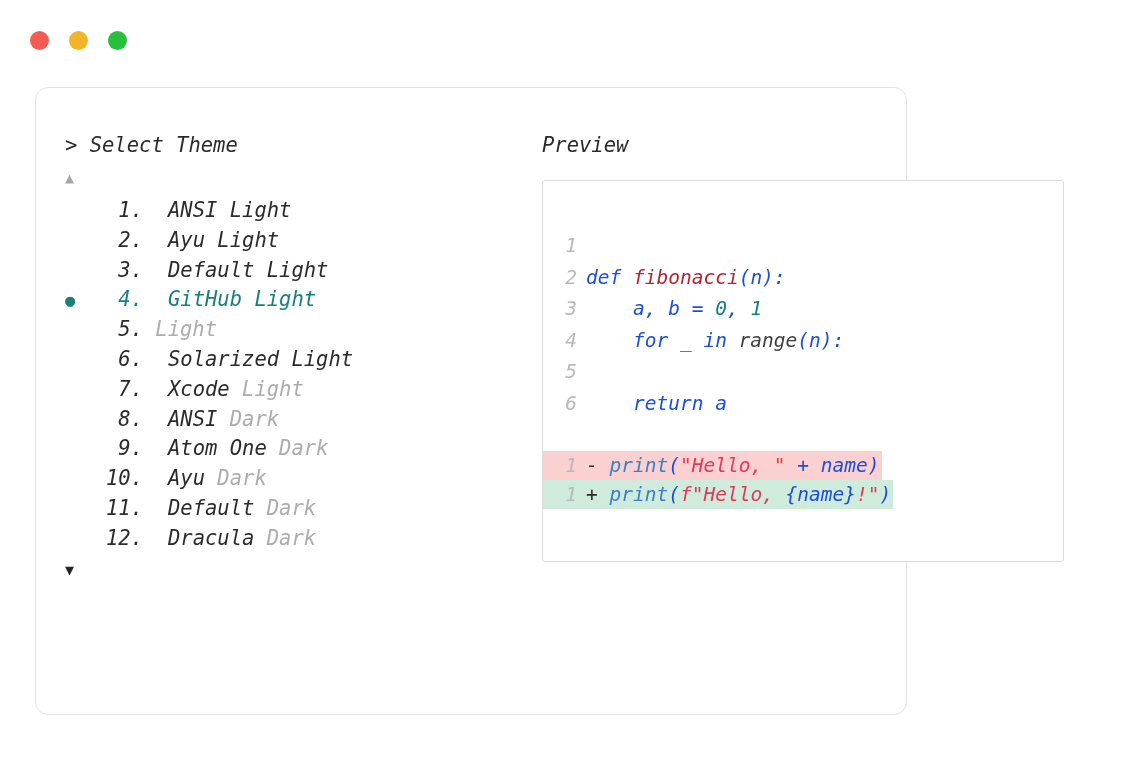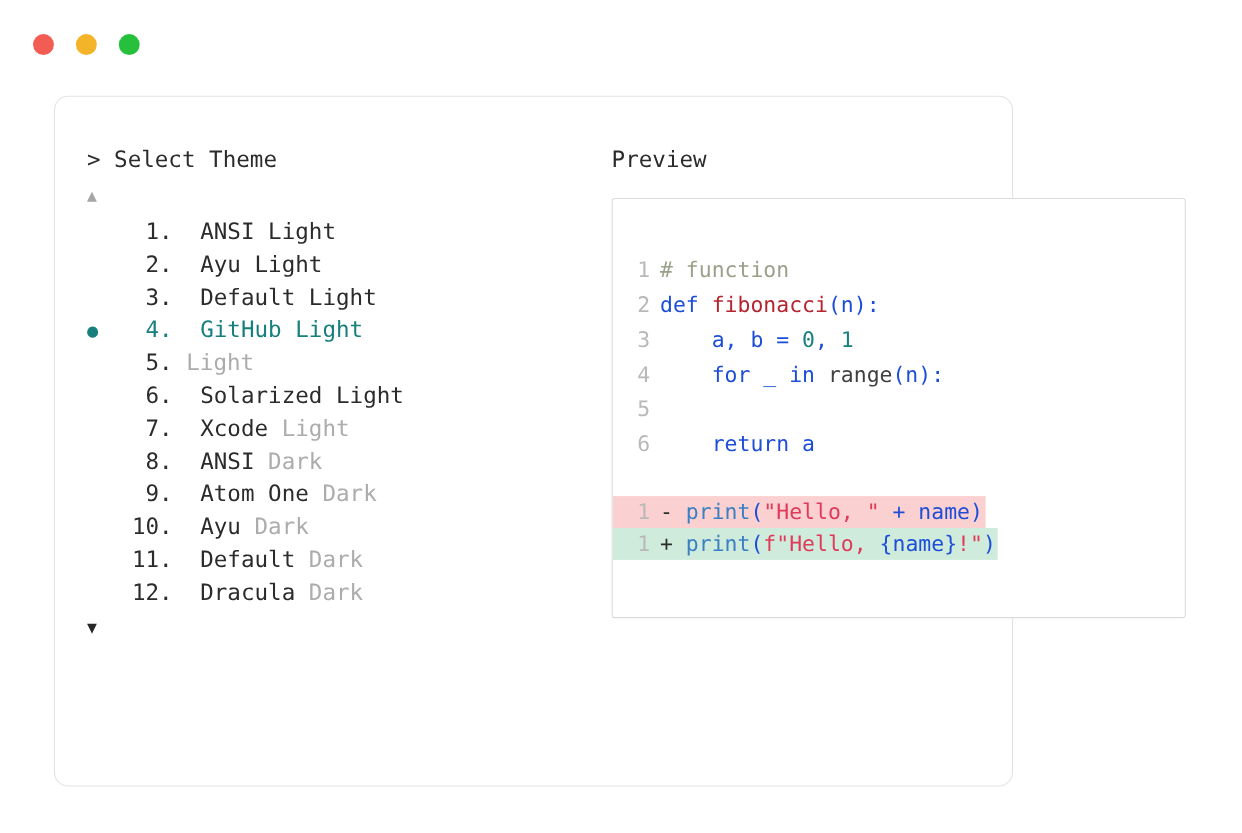--- a/index.html
+++ b/index.html
@@ -12,24 +12,25 @@
 
   
   .titlebar { position: absolute; left: 30px; top: 31px; display: flex; gap: 20px; }
   .dot { width: 19px; height: 19px; border-radius: 50%; }
   .dot-close { background: #F35C53; }
   .dot-min   { background: #F4B42A; }
   .dot-max   { background: #27C03C; }
 
   
   .card {
-    position: absolute; left: 49px; top: 87px;
+    position: absolute; left: 35px; top: 87px;
     width: 872px; height: 628px;
     border: 1.5px solid #E3E3E3; border-radius: 13px;
     background: #fff;
+    font-style: italic;
   }
   .col-left  { position: absolute; left: 29px;  top: 44px; width: 470px; }
   .col-right { position: absolute; left: 506px; top: 44px; width: 525px; }
 
   .heading {
     font-size: 20.5px; color: #2B2B2B; letter-spacing: 0px;
     white-space: pre; line-height: 26px;
   }
 
   
@@ -122,21 +123,21 @@
       </div>
 
     <div class="arrow arrow-down">▼</div>
   </div>
 
   <div class="col-right">
     <div class="heading">Preview</div>
 
     <div class="preview-panel">
       <div class="code" id="code-block">
-          <div class="code-line"><span class="ln">1</span><span class="lt"><span class="tok-comment"># function</span></span></div>
+          <div class="code-line"><span class="ln">1</span></div>
           <div class="code-line"><span class="ln">2</span><span class="lt"><span class="tok-plain">def </span><span class="tok-func">fibonacci</span><span class="tok-plain">(n):</span></span></div>
           <div class="code-line"><span class="ln">3</span><span class="lt"><span class="tok-plain">    a, b = </span><span class="tok-num">0</span><span class="tok-plain">, </span><span class="tok-num">1</span></span></div>
           <div class="code-line"><span class="ln">4</span><span class="lt"><span class="tok-plain">    for _ in </span><span class="tok-builtin">range</span><span class="tok-plain">(n):</span></span></div>
           <div class="code-line"><span class="ln">5</span></div>
           <div class="code-line"><span class="ln">6</span><span class="lt"><span class="tok-plain">    return a</span></span></div>
           <div class="blank-line"></div>
           <div class="diff-line diff-del"><span class="hl" style="background: rgb(251, 208, 208);"><span class="ln">1</span><span class="marker">- </span><span><span class="tok-print">print</span><span class="tok-plain">(</span><span class="tok-str">"Hello, "</span><span class="tok-plain"> + name)</span></span></span></div>
           <div class="diff-line diff-add"><span class="hl" style="background: rgb(207, 235, 219);"><span class="ln">1</span><span class="marker">+ </span><span><span class="tok-print">print</span><span class="tok-plain">(</span><span class="tok-str">f"Hello, </span><span class="tok-plain">{name}</span><span class="tok-str">!"</span><span class="tok-plain">)</span></span></span></div>
         </div>
     </div>

